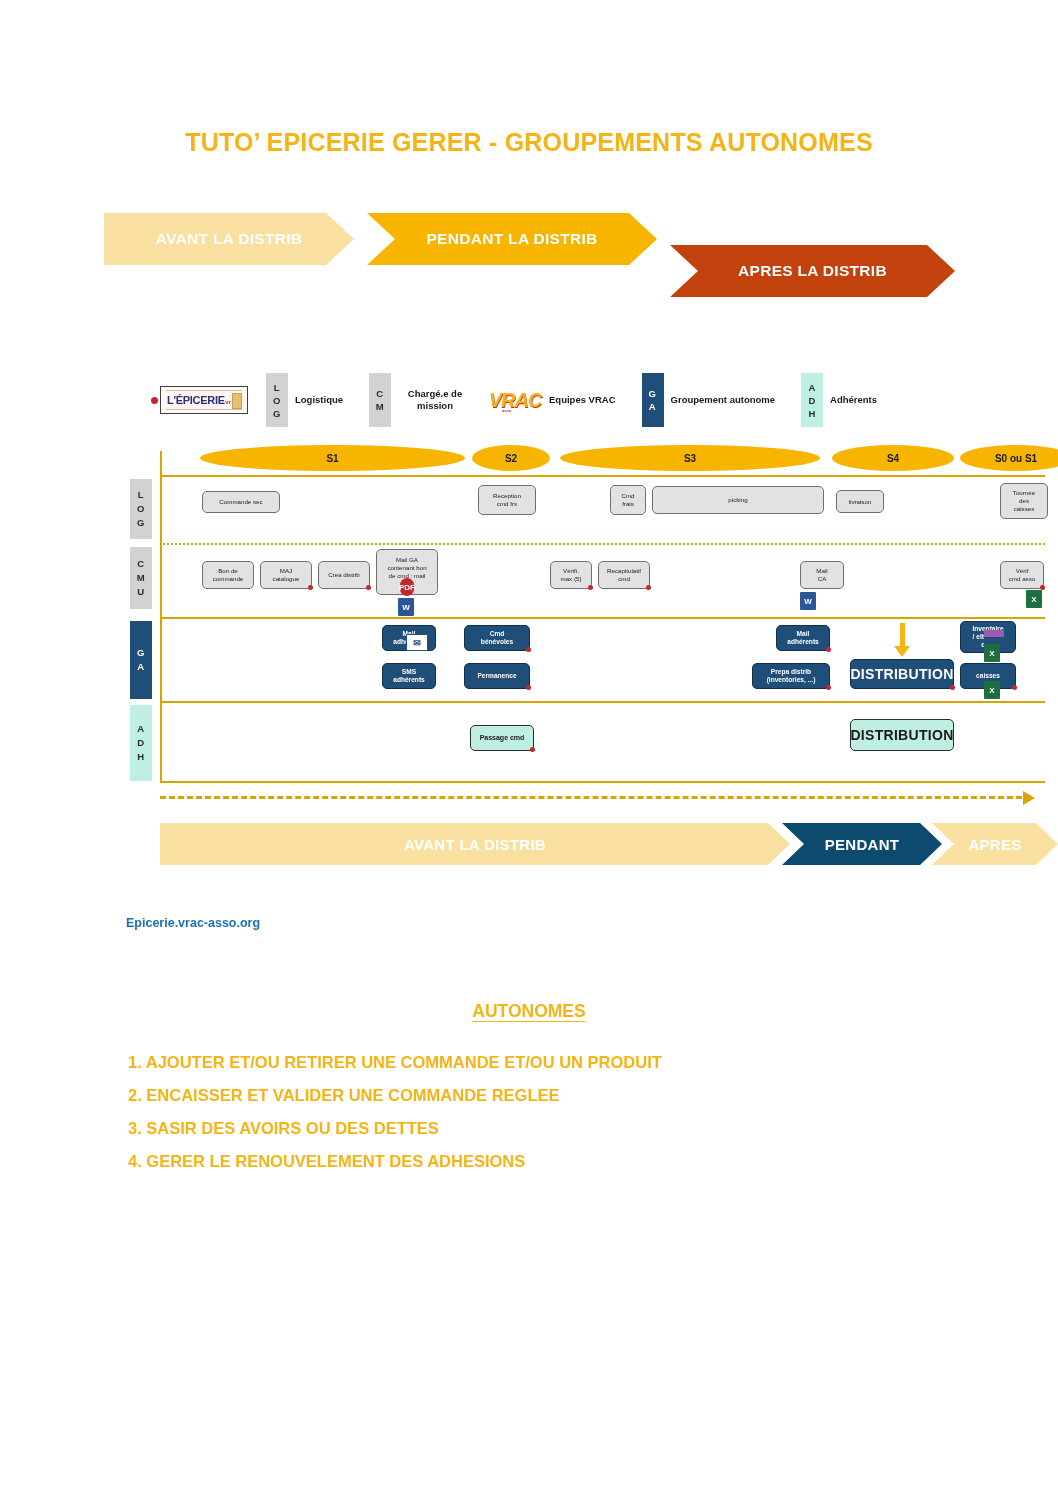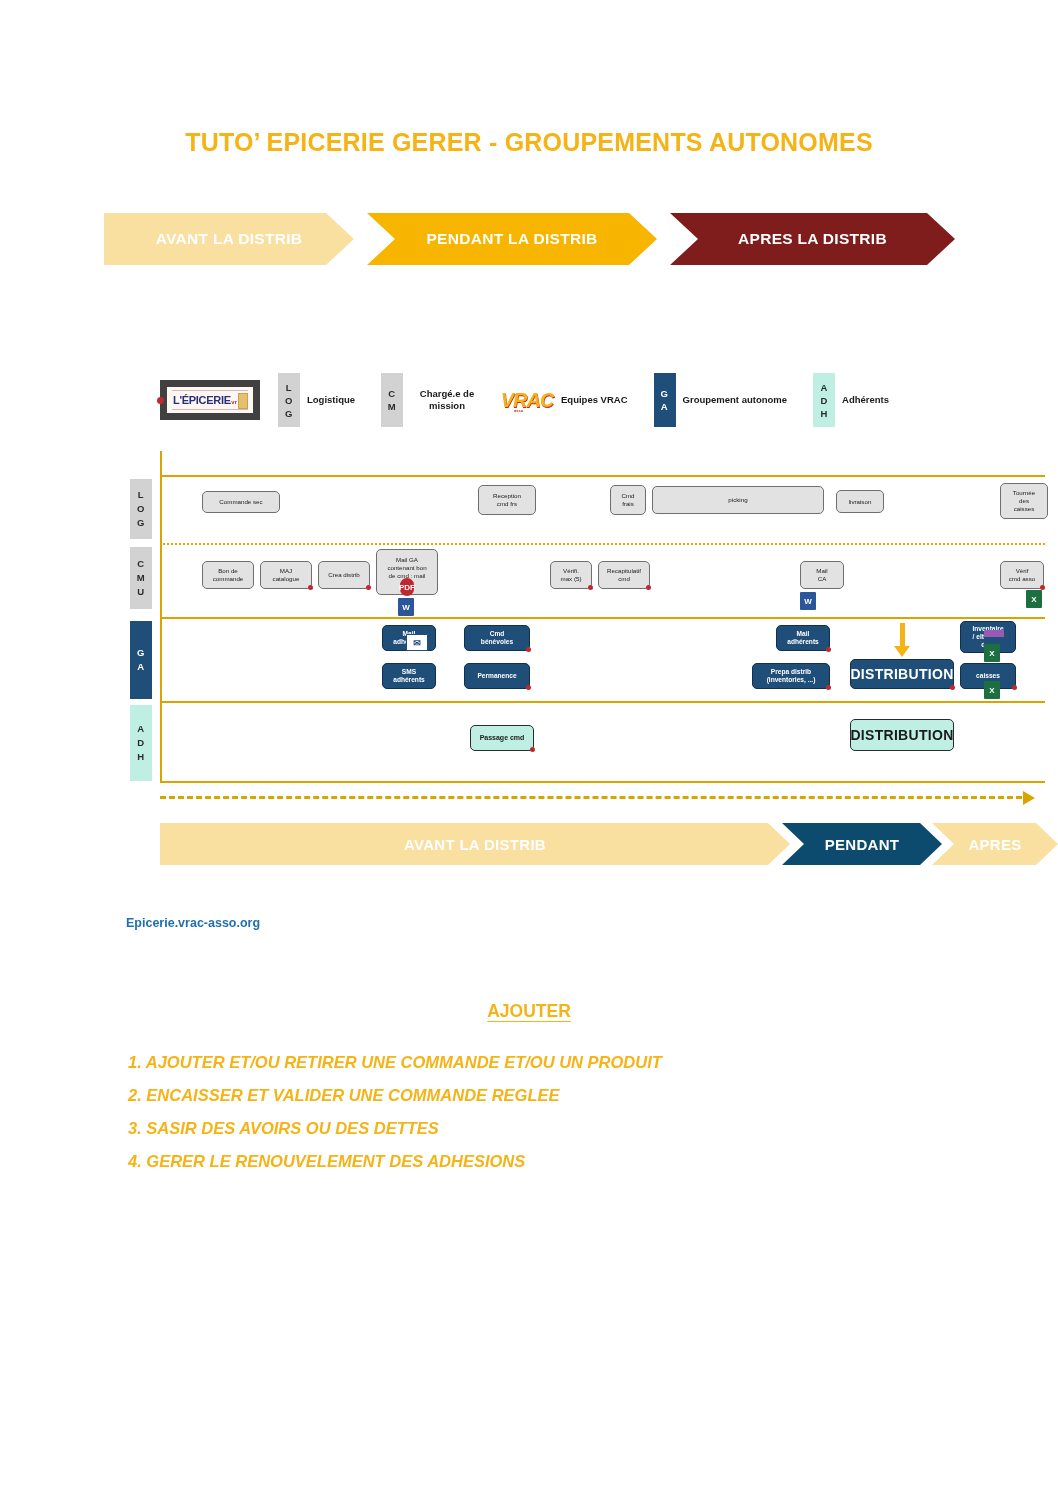--- a/index.html
+++ b/index.html
@@ -54,21 +54,21 @@
     font-size: 15.5px;
     letter-spacing: 0.3px;
     clip-path: polygon(0 0, calc(100% - 28px) 0, 100% 50%, calc(100% - 28px) 100%, 0 100%);
     white-space: nowrap;
   }
   .chev.notch {
     clip-path: polygon(0 0, calc(100% - 28px) 0, 100% 50%, calc(100% - 28px) 100%, 0 100%, 28px 50%);
   }
   #chev-0 { left: 0px;   width: 250px; background: #FAE0A0; }
   #chev-1 { left: 263px; width: 290px; background: #F7B500; }
-  #chev-2 { left: 566px; width: 285px; background: #7f1d1d; }
+  #chev-2 { left: 566px; width: 285px; background: #c2410c; margin-top: 32px; }
 
   
   #legend {
     position: absolute;
     left: 160px;
     top: 370px;
     height: 60px;
     display: flex;
     align-items: center;
     gap: 0px;
@@ -101,21 +101,21 @@
     max-width: 74px;
     text-align: center;
   }
   .legend-label.wide { max-width: 120px; }
   .legend-spacer { width: 26px; }
 
   
   .epicerie-logo {
     width: 86px; height: 26px;
     background: #FCF7F3;
-    border: 7px solid #404040;
+    border: 1px solid #404040;
     display: flex; align-items: center;
     position: relative;
     margin-right: 18px;
   }
   .epicerie-logo .dot {
     width: 7px; height: 7px; border-radius: 50%;
     background: #C0282E; position: absolute; left: -10px; top: 10px;
   }
   .epicerie-logo .word {
     font-size: 11px; font-weight: bold; color: #2B2F7A;
@@ -360,21 +360,20 @@
     font-weight: bold;
     color: #F5B316;
     text-decoration: underline;
     text-underline-offset: 4px;
   }
   #sommaire-list {
     position: absolute;
     left: 128px;
     top: 1046px;
     width: 800px;
-    font-style: italic;
   }
   #sommaire-list .item {
     font-size: 16.5px;
     font-weight: bold;
     color: #F5B316;
     line-height: 33px;
     white-space: nowrap;
   }
 </style>
 </head>
@@ -448,20 +447,27 @@
       <div class="legend-badge mint">
         <span>A</span>
         <span>D</span>
         <span>H</span>
       </div>
       <div class="legend-label">Adhérents</div>
     </div>
   </div>
 
   <div id="board">
+    <div id="weeks">
+        <div class="week" style="left: 40px; width: 265px;">S1</div>
+        <div class="week" style="left: 312px; width: 78px;">S2</div>
+        <div class="week" style="left: 400px; width: 260px;">S3</div>
+        <div class="week" style="left: 672px; width: 122px;">S4</div>
+        <div class="week" style="left: 800px; width: 112px;">S0 ou S1</div>
+      </div>
     <div id="axis-v"></div>
     <div id="lanes">
         <div class="row-line" style="top: 32px;"></div>
         <div class="row-badge grey" style="top: 36px; height: 60px;">
           <span>L</span>
           <span>O</span>
           <span>G</span>
         </div>
         <div class="box grey" style="left: 72px; top: 48px; width: 78px; height: 22px;"><span>Commande sec</span></div>
         <div class="box grey" style="left: 348px; top: 42px; width: 58px; height: 30px;"><span>Reception
@@ -547,21 +553,21 @@
     <div class="head"></div>
   </div>
 
   <div id="bottom-chevrons">
     <div class="bchev" id="bchev-0">AVANT LA DISTRIB</div>
     <div class="bchev notch" id="bchev-1">PENDANT</div>
     <div class="bchev notch" id="bchev-2">APRES</div>
   </div>
 
   <div id="site-link">Epicerie.vrac-asso.org</div>
-  <div id="sommaire-title">AJOUTER</div>
+  <div id="sommaire-title">AUTONOMES</div>
   <div id="sommaire-list">
       <div class="item">1. AJOUTER ET/OU RETIRER UNE COMMANDE ET/OU UN PRODUIT</div>
       <div class="item">2. ENCAISSER ET VALIDER UNE COMMANDE REGLEE</div>
       <div class="item">3. SASIR DES AVOIRS OU DES DETTES</div>
       <div class="item">4. GERER LE RENOUVELEMENT DES ADHESIONS</div>
     </div>
 
 </div>
 
 </body></html>

